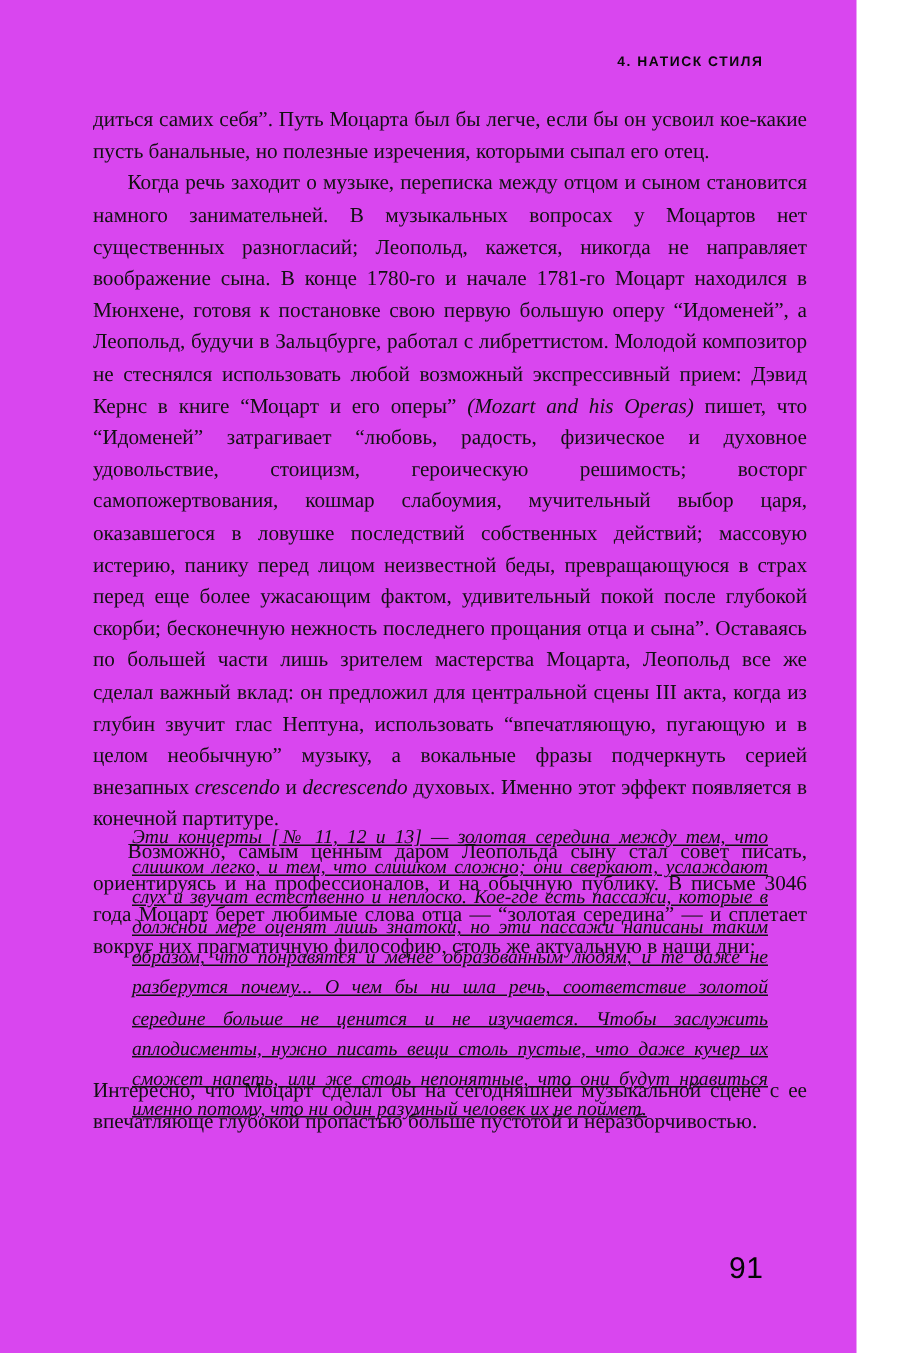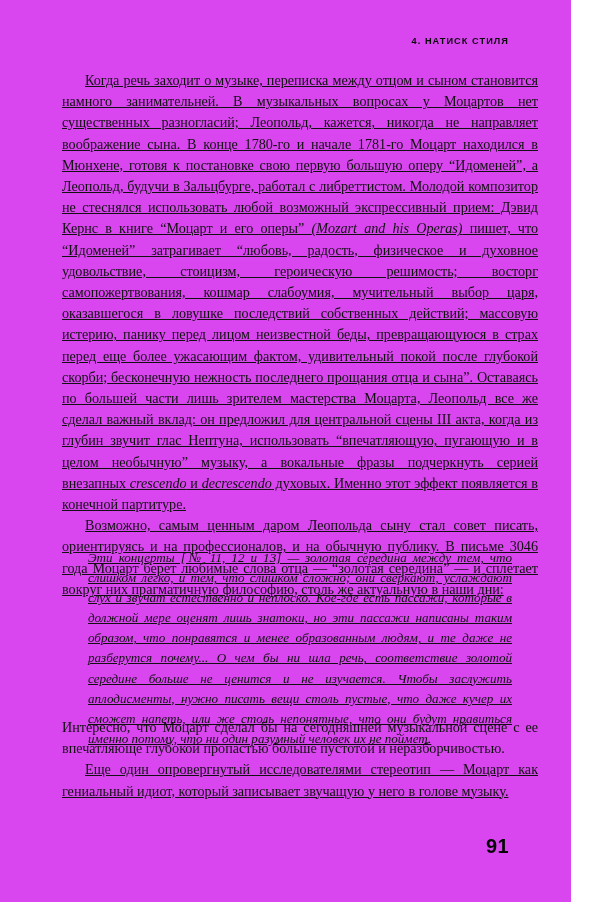--- a/index.html
+++ b/index.html
@@ -42,21 +42,20 @@
     margin: 0;
     font-size: 14.15px;
     line-height: 21.2px;
     text-align: justify;
     text-justify: inter-word;
     hyphens: manual;
     color: #111111;
   }
   p.indent-par {
     text-indent: 23px;
-    text-decoration: underline;
   }
   em, .it {
     font-style: italic;
   }
   
   .quote-block {
     margin: 0;
     padding: 0;
     position: absolute;
     left: 88px;
@@ -85,46 +84,46 @@
     line-height: 21.2px;
     text-align: justify;
     text-justify: inter-word;
     color: #111111;
   }
   .folio {
     position: absolute;
     right: 62px;
     bottom: 44px;
     font-family: "Liberation Sans", "DejaVu Sans", sans-serif;
-    font-weight: bold;
+    font-weight: normal;
     font-size: 20px;
     color: #050505;
     letter-spacing: 0.4px;
   }
 </style>
 </head>
 <body>
 
 <div class="page">
 
   <div class="running-head">4. НАТИСК СТИЛЯ</div>
 
   <div class="text-column">
 
+    <p class="body-par">диться самих себя”. Путь Моцарта был бы легче, если бы он усвоил кое-какие пусть банальные, но полезные изречения, которыми сыпал его отец.</p>
 
     <p class="body-par indent-par"><span>Когда речь заходит о музыке, переписка между отцом и сыном становится намного занимательней. В музыкальных вопросах у Моцартов нет существенных разногласий; Леопольд, кажется, никогда не направляет воображение сына. В конце 1780-го и начале 1781-го Моцарт находился в Мюнхене, готовя к постановке свою первую большую оперу “Идоменей”, а Леопольд, будучи в Зальцбурге, работал с либреттистом. Молодой композитор не стеснялся использовать любой возможный экспрессивный прием: Дэвид Кернс в книге “Моцарт и его оперы” </span><em class="it">(Mozart and his Operas)</em><span> пишет, что “Идоменей” затрагивает “любовь, радость, физическое и духовное удовольствие, стоицизм, героическую решимость; восторг самопожертвования, кошмар слабоумия, мучительный выбор царя, оказавшегося в ловушке последствий собственных действий; массовую истерию, панику перед лицом неизвестной беды, превращающуюся в страх перед еще более ужасающим фактом, удивительный покой после глубокой скорби; бесконечную нежность последнего прощания отца и сына”. Оставаясь по большей части лишь зрителем мастерства Моцарта, Леопольд все же сделал важный вклад: он предложил для центральной сцены III акта, когда из глубин звучит глас Нептуна, использовать “впечатляющую, пугающую и в целом необычную” музыку, а вокальные фразы подчеркнуть серией внезапных </span><em class="it">crescendo</em><span> и </span><em class="it">decrescendo</em><span> духовых. Именно этот эффект появляется в конечной партитуре.</span></p>
 
     <p class="body-par indent-par">Возможно, самым ценным даром Леопольда сыну стал совет писать, ориентируясь и на профессионалов, и на обычную публику. В письме 3046 года Моцарт берет любимые слова отца — “золотая середина” — и сплетает вокруг них прагматичную философию, столь же актуальную в наши дни:</p>
 
   </div>
 
   <blockquote class="quote-block">
     <p>Эти концерты [№ 11, 12 и 13] — золотая середина между тем, что слишком легко, и тем, что слишком сложно; они сверкают, услаждают слух и звучат естественно и неплоско. Кое-где есть пассажи, которые в должной мере оценят лишь знатоки, но эти пассажи написаны таким образом, что понравятся и менее образованным людям, и те даже не разберутся почему... О чем бы ни шла речь, соответствие золотой середине больше не ценится и не изучается. Чтобы заслужить аплодисменты, нужно писать вещи столь пустые, что даже кучер их сможет напеть, или же столь непонятные, что они будут нравиться именно потому, что ни один разумный человек их не поймет.</p>
   </blockquote>
 
   <div class="after-quote">
     <p>Интересно, что Моцарт сделал бы на сегодняшней музыкальной сцене с ее впечатляюще глубокой пропастью больше пустотой и неразборчивостью.</p>
-    <p class="indent-par">Еще один опровергнутый исследователями стереотип — Моцарт как гениальный идиот, который записывает звучащую у него в голове музыку.</p>
   </div>
 
   <div class="folio">91</div>
 
 </div>
 
 </body></html>

